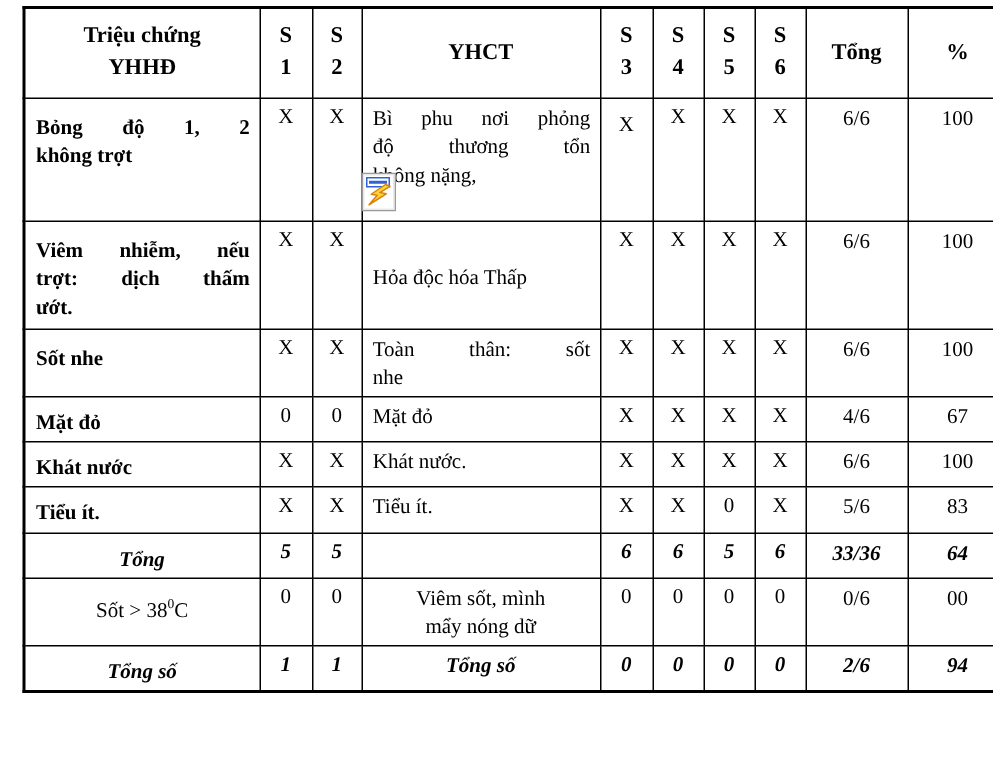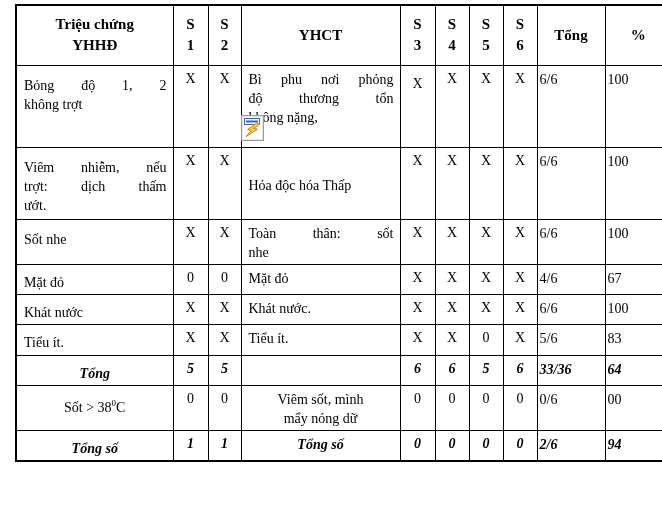--- a/index.html
+++ b/index.html
@@ -33,30 +33,30 @@
   .doc-table th {
     vertical-align: middle;
     text-align: center;
     font-weight: bold;
     font-size: 15px;
     line-height: 21px;
     white-space: pre-line;
     padding: 2px 2px;
   }
   
-  td.sym  { padding: 10px 6px 2px 7px; text-align: left; }
+  td.sym  { padding: 10px 6px 2px 7px; text-align: left; font-weight: bold; }
   
   td.symc { padding: 8px 3px 2px 3px; text-align: center; }
   
   td.sx   { text-align: center; padding: 3px 1px 1px 1px; }
   
   td.yh   { padding: 4px 6px 2px 7px; text-align: left; }
   td.yc   { padding: 4px 3px 2px 3px; text-align: center; white-space: pre-line; }
   
-  td.tot  { padding: 4px 2px 1px 2px; }
+  td.tot  { text-align: center; padding: 4px 2px 1px 2px; }
   
   tr.bi td { font-weight: bold; font-style: italic; }
   
   .jl { text-align: justify; text-align-last: justify; }
   .ll { text-align: right; text-align-last: left; }
   sup { font-size: 9px; line-height: 0; }
   
   .smart-tag {
     position: absolute;
     left: 229px;

